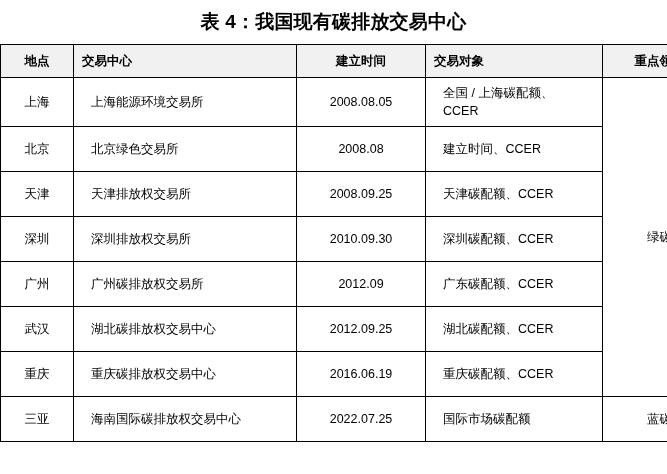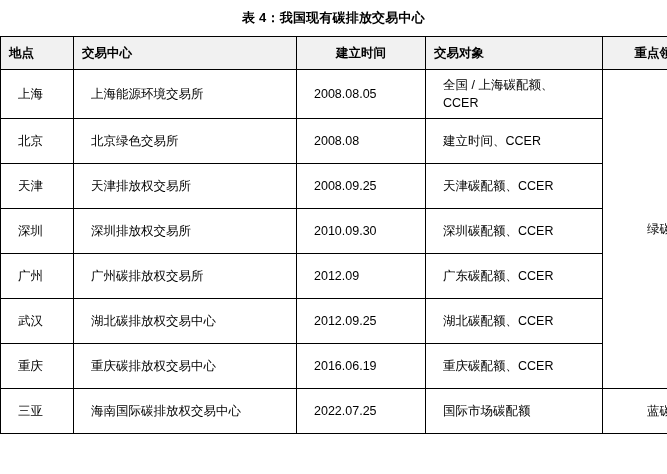--- a/index.html
+++ b/index.html
@@ -16,21 +16,21 @@
   }
   .page {
     position: relative;
     width: 667px;
     height: 474px;
     box-sizing: border-box;
     padding: 0;
   }
   .table-caption {
     text-align: center;
-    font-size: 13px;
+    font-size: 19px;
     font-weight: bold;
     letter-spacing: 0.2px;
     padding-top: 9px;
     padding-bottom: 9px;
     color: #000;
   }
   table.carbon-table {
     border-collapse: collapse;
     margin: 0 auto;
     width: 631px;
@@ -47,33 +47,33 @@
     line-height: 1.45;
   }
   table.carbon-table thead th {
     font-weight: bold;
     background: #f1f1f1;
     height: 22px;
     padding: 5px 8px;
   }
   th.col-loc, td.col-loc {
     width: 56px;
-    text-align: left;
+    text-align: center;
   }
   th.col-center, td.col-center {
     width: 206px;
     text-align: left;
   }
   th.col-date, td.col-date {
     width: 112px;
     text-align: center;
     margin-top: 45px;
   }
   td.col-date {
-    text-align: left;
+    text-align: center;
     padding-left: 12px;
   }
   th.col-object, td.col-object {
     width: 160px;
     text-align: left;
   }
   td.col-object {
     text-align: left;
     padding-left: 10px;
   }

